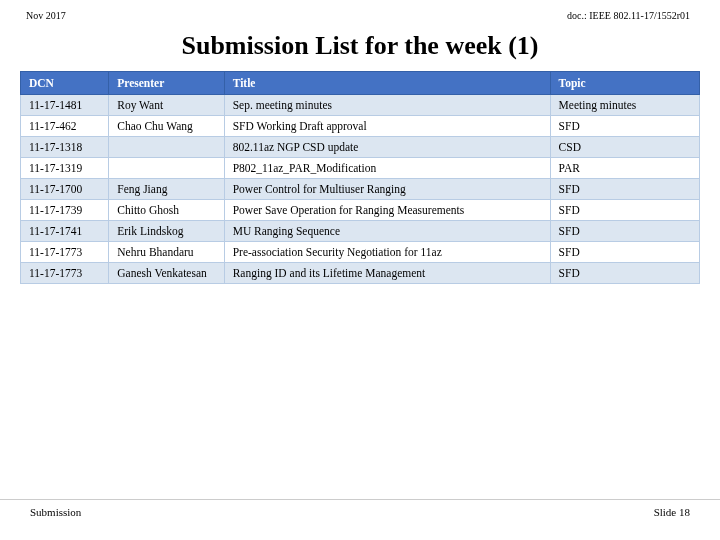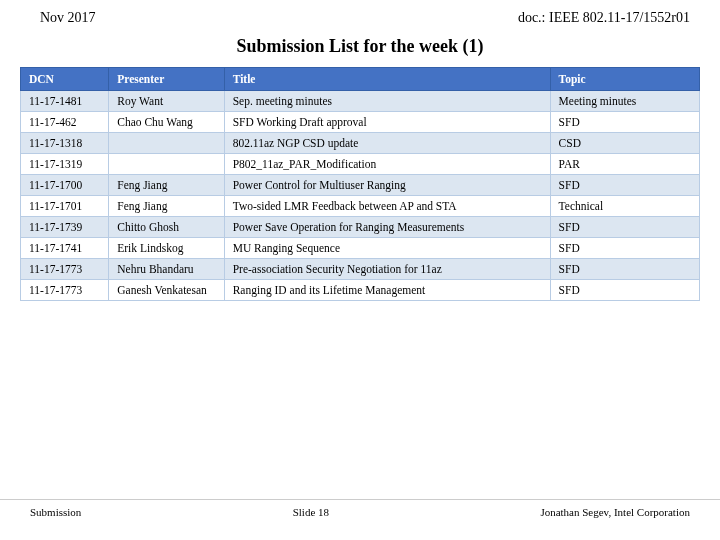--- a/index.html
+++ b/index.html
@@ -8,26 +8,26 @@
       height: 540px;
       background: #fff;
       font-family: 'Times New Roman', Times, serif;
       overflow: hidden;
       position: relative;
     }
     .header {
       display: flex;
       justify-content: space-between;
       align-items: center;
-      padding: 10px 30px 4px 40px;
-      font-size: 14px;
+      padding: 10px 30px 4px 26px;
+      font-size: 10px;
     }
     .main-title {
       text-align: center;
-      font-size: 18px;
+      font-size: 26px;
       font-weight: bold;
       padding: 6px 20px 10px 20px;
     }
     .table-container {
       padding: 0 20px;
       border-radius: 29px;
     }
     table {
       width: 100%;
       border-collapse: collapse;
@@ -115,26 +115,20 @@
           <td>P802_11az_PAR_Modification</td>
           <td>PAR</td>
         </tr>
         <tr>
           <td>11-17-1700</td>
           <td>Feng Jiang</td>
           <td>Power Control for Multiuser Ranging</td>
           <td>SFD</td>
         </tr>
         <tr>
-          <td>11-17-1701</td>
-          <td>Feng Jiang</td>
-          <td>Two-sided LMR Feedback between AP and STA</td>
-          <td>Technical</td>
-        </tr>
-        <tr>
           <td>11-17-1739</td>
           <td>Chitto Ghosh</td>
           <td>Power Save Operation for Ranging Measurements</td>
           <td>SFD</td>
         </tr>
         <tr>
           <td>11-17-1741</td>
           <td>Erik Lindskog</td>
           <td>MU Ranging Sequence</td>
           <td>SFD</td>
@@ -151,14 +145,13 @@
           <td>Ranging ID and its Lifetime Management</td>
           <td>SFD</td>
         </tr>
       </tbody>
   </table>
 </div>
 
 <div class="footer">
   <span>Submission</span>
   <span>Slide 18</span>
-  <span>Jonathan Segev, Intel Corporation</span>
 </div>
 
 </body></html>

